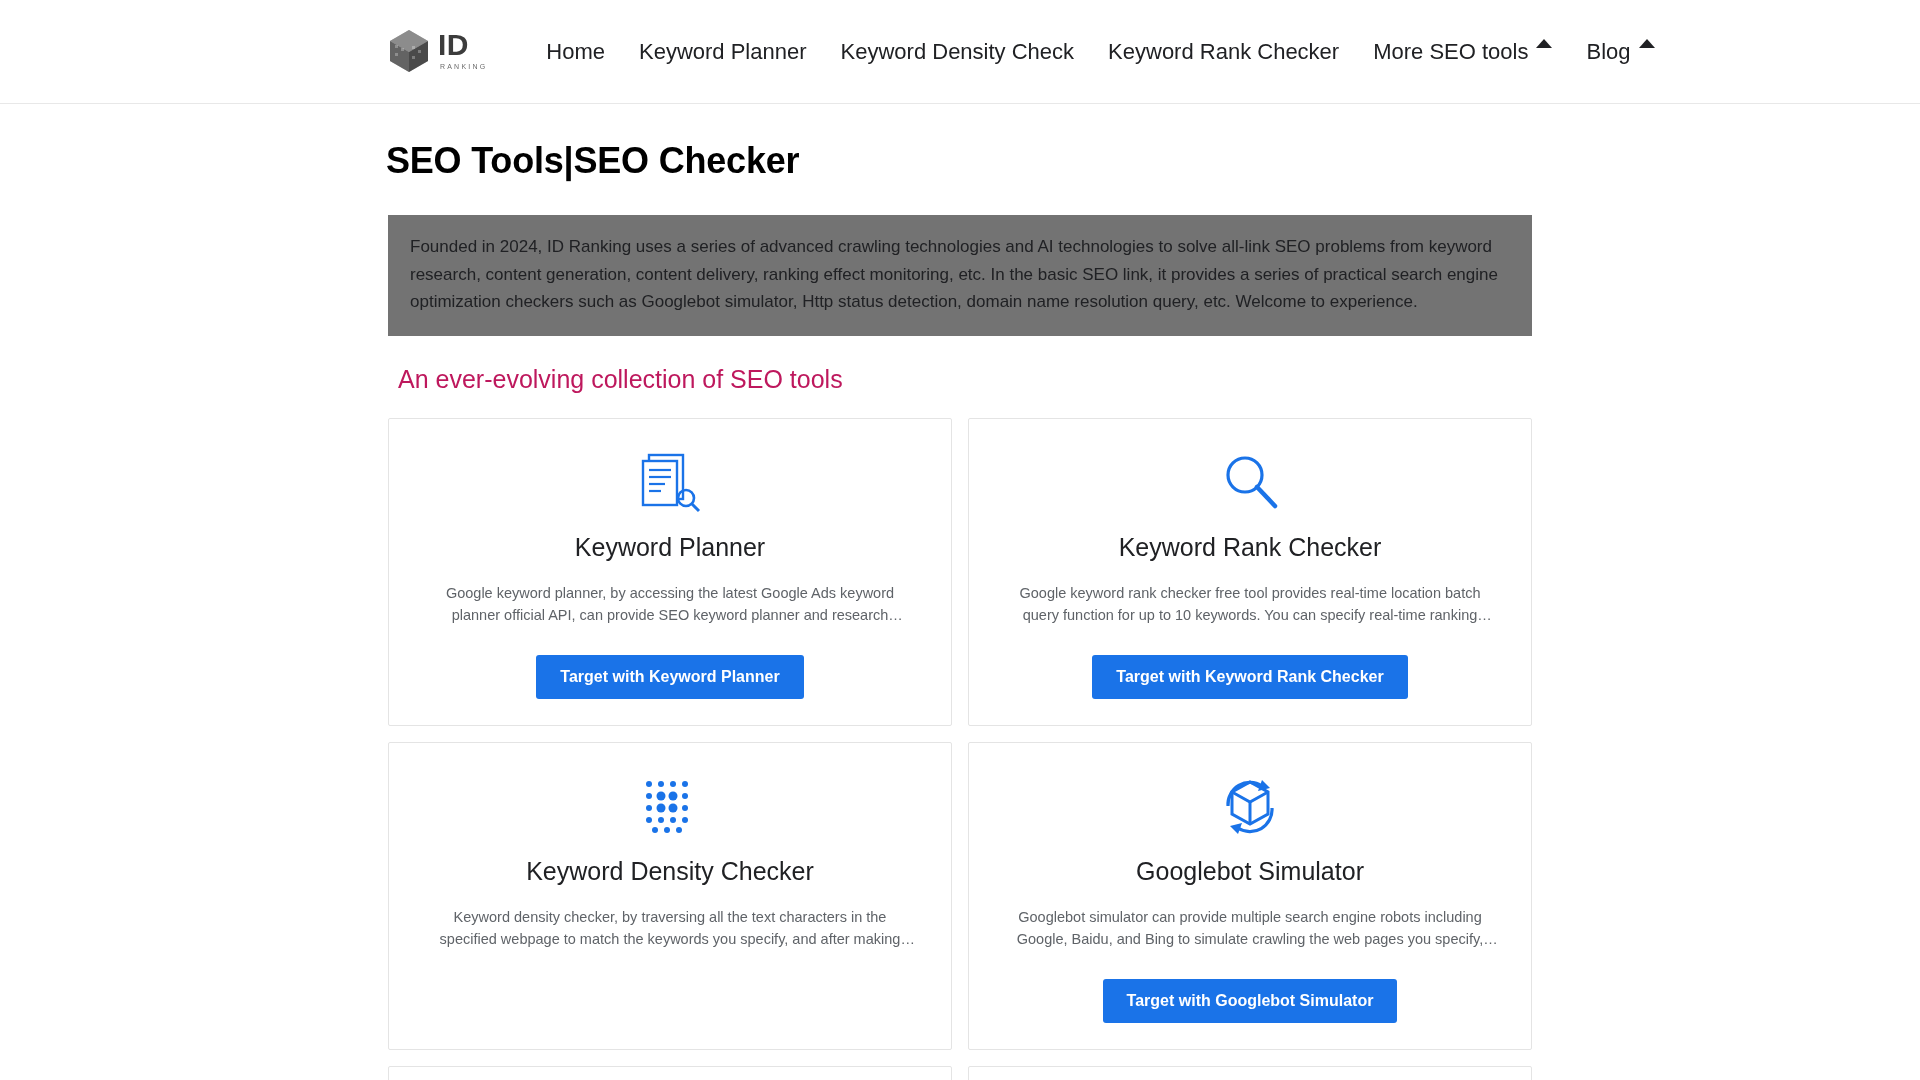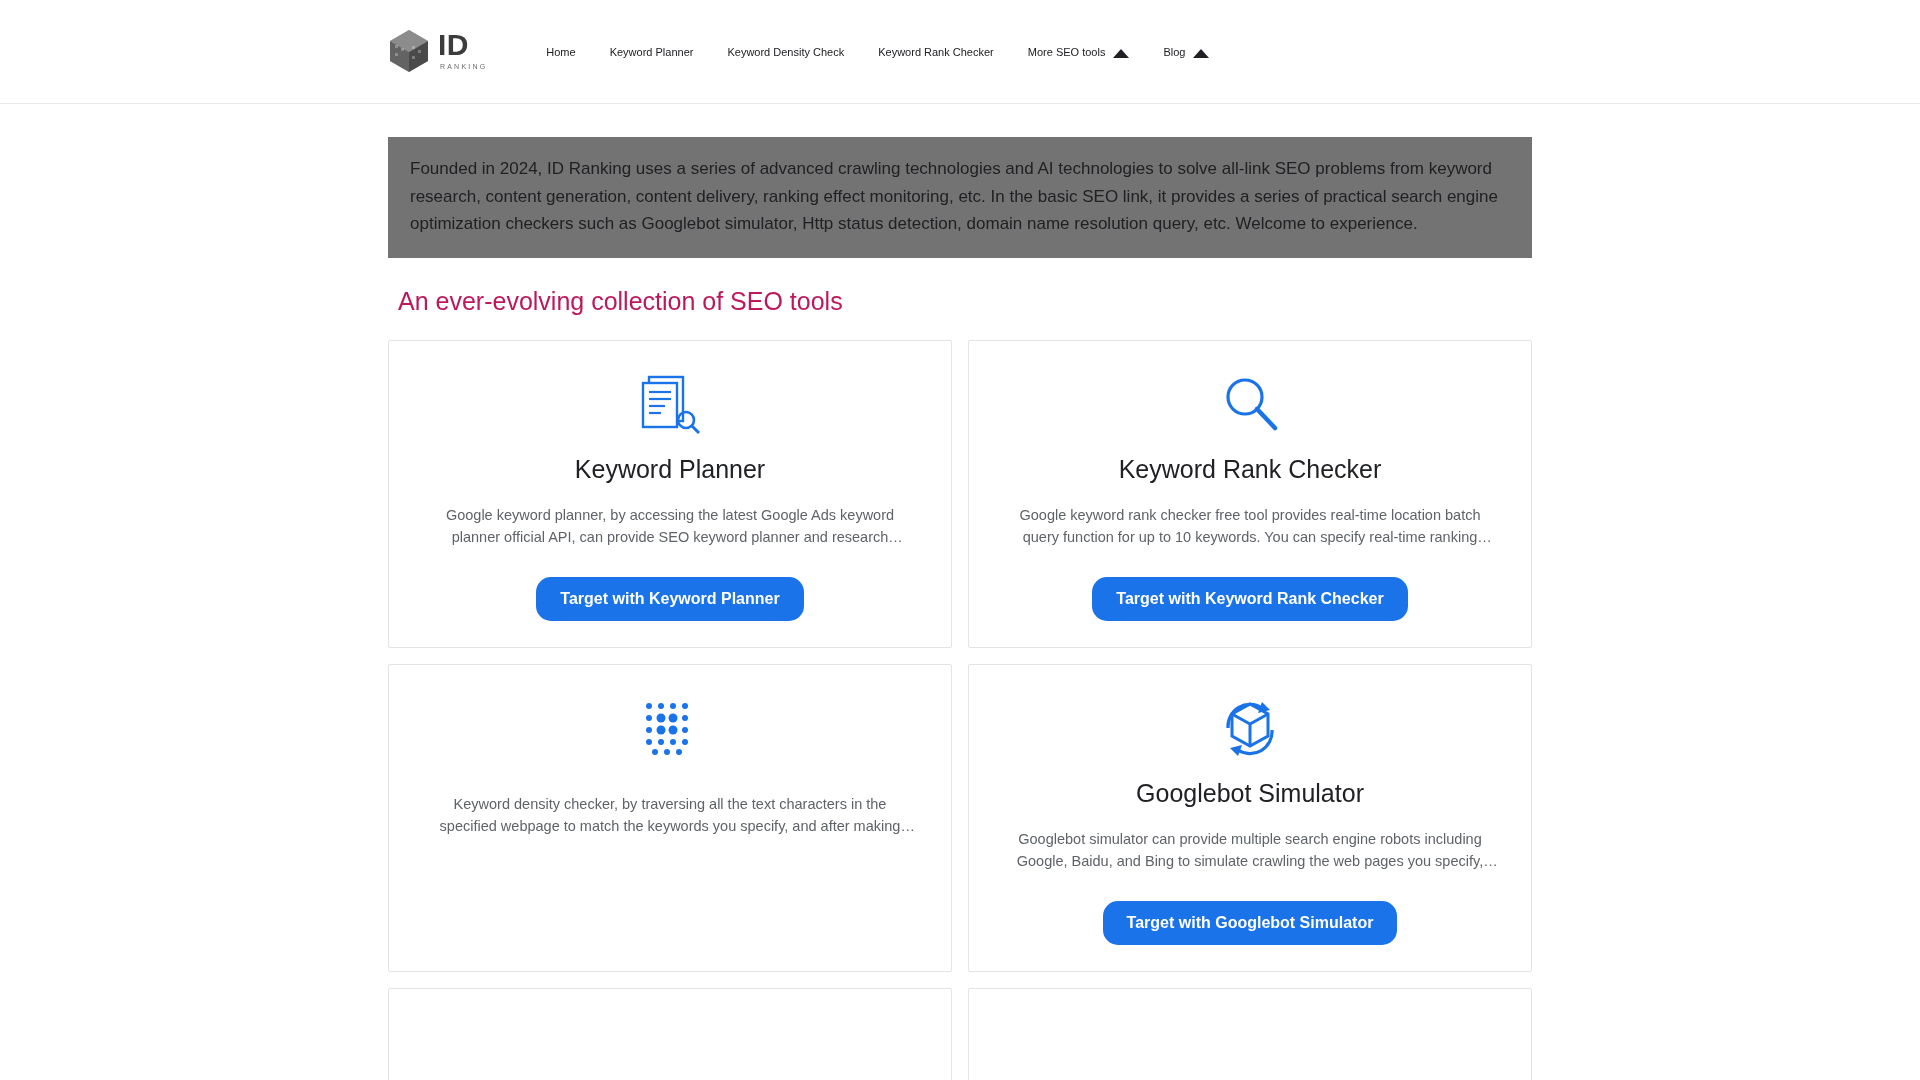--- a/index.html
+++ b/index.html
@@ -61,27 +61,27 @@
     margin-top: 3px;
     margin-left: 2px;
   }
 
   .nav {
     display: flex;
     align-items: center;
     gap: 0px;
   }
   .nav-item {
-    font-size: 11px;
+    font-size: 22px;
     color: #202124;
     padding: 6px 17px;
     white-space: nowrap;
     cursor: pointer;
     display: flex;
-    align-items: flex-end;
+    align-items: flex-start;
     gap: 8px;
   }
   .caret-up {
     width: 0; height: 0;
     border-left: 8px solid transparent;
     border-right: 8px solid transparent;
     border-bottom: 9px solid #202124;
     display: inline-block;
   }
 
@@ -161,21 +161,21 @@
     -webkit-box-orient: vertical;
     text-overflow: ellipsis;
     padding: 0 8px;
   }
 
   .card-btn {
     margin-top: 29px;
     background: #1a73e8;
     color: #ffffff;
     border: none;
-    border-radius: 15px;
+    border-radius: 3px;
     font-size: 16px;
     font-family: "Liberation Sans", sans-serif;
     font-weight: bold;
     padding: 13px 24px;
     cursor: pointer;
     white-space: nowrap;
   }
 </style>
 </head>
 <body>
@@ -226,20 +226,21 @@
       </div>
       <div class="nav-item">
         <span>Blog</span>
         <span class="caret-up"></span>
       </div>
     </div>
   </div>
 
   <div class="content">
 
+    <h1 class="page-title">SEO Tools|SEO Checker</h1>
 
     <div class="intro-box">Founded in 2024, ID Ranking uses a series of advanced crawling technologies and AI technologies to solve all-link SEO problems from keyword research, content generation, content delivery, ranking effect monitoring, etc. In the basic SEO link, it provides a series of practical search engine optimization checkers such as Googlebot simulator, Http status detection, domain name resolution query, etc. Welcome to experience.</div>
 
     <h2 class="section-title">An ever-evolving collection of SEO tools</h2>
 
     <div class="grid">
 
       <div class="card">
         <div class="card-icon">
           <svg width="66" height="60" viewBox="0 0 66 60">
@@ -289,20 +290,21 @@
               <circle cx="10" cy="44" r="3"></circle>
                 <circle cx="22" cy="44" r="3"></circle>
                 <circle cx="34" cy="44" r="3"></circle>
                 <circle cx="46" cy="44" r="3"></circle>
               <circle cx="16" cy="54" r="3"></circle>
                 <circle cx="28" cy="54" r="3"></circle>
                 <circle cx="40" cy="54" r="3"></circle>
             </g>
           </svg>
         </div>
+        <div class="card-title">Keyword Density Checker</div>
         <div class="card-desc">Keyword density checker, by traversing all the text characters in the specified webpage to match the keywords you specify, and after making statistics through th…</div>
       </div>
 
       <div class="card">
         <div class="card-icon">
           <svg width="64" height="62" viewBox="0 0 64 62">
             <path d="M32 6 L50 16 L50 38 L32 48 L14 38 L14 16 Z" fill="none" stroke="#1a73e8" stroke-width="3"></path>
             <path d="M14 16 L32 26 L50 16" fill="none" stroke="#1a73e8" stroke-width="3"></path>
             <line x1="32" y1="26" x2="32" y2="48" stroke="#1a73e8" stroke-width="3"></line>
             <path d="M10 30 A22 22 0 0 1 44 10" fill="none" stroke="#1a73e8" stroke-width="3.2"></path>

